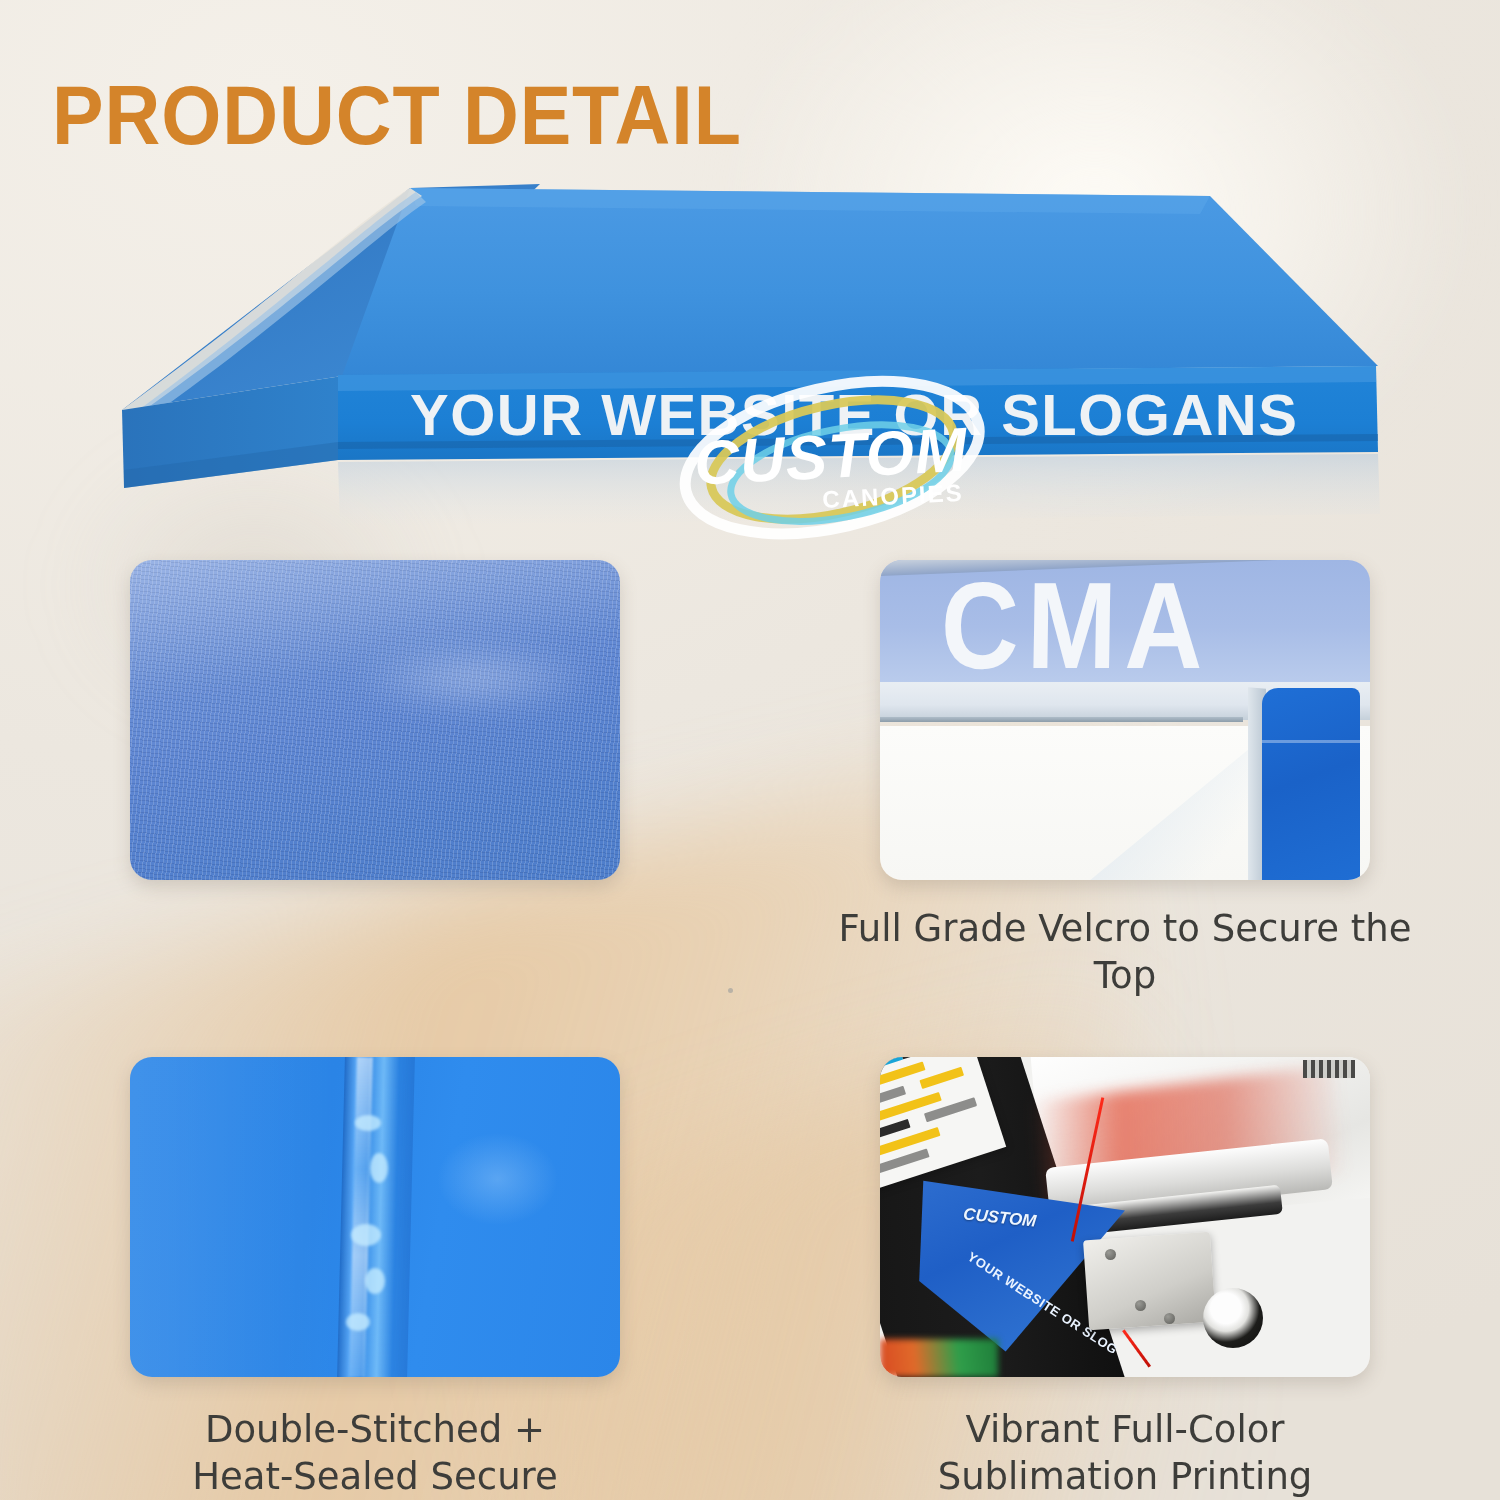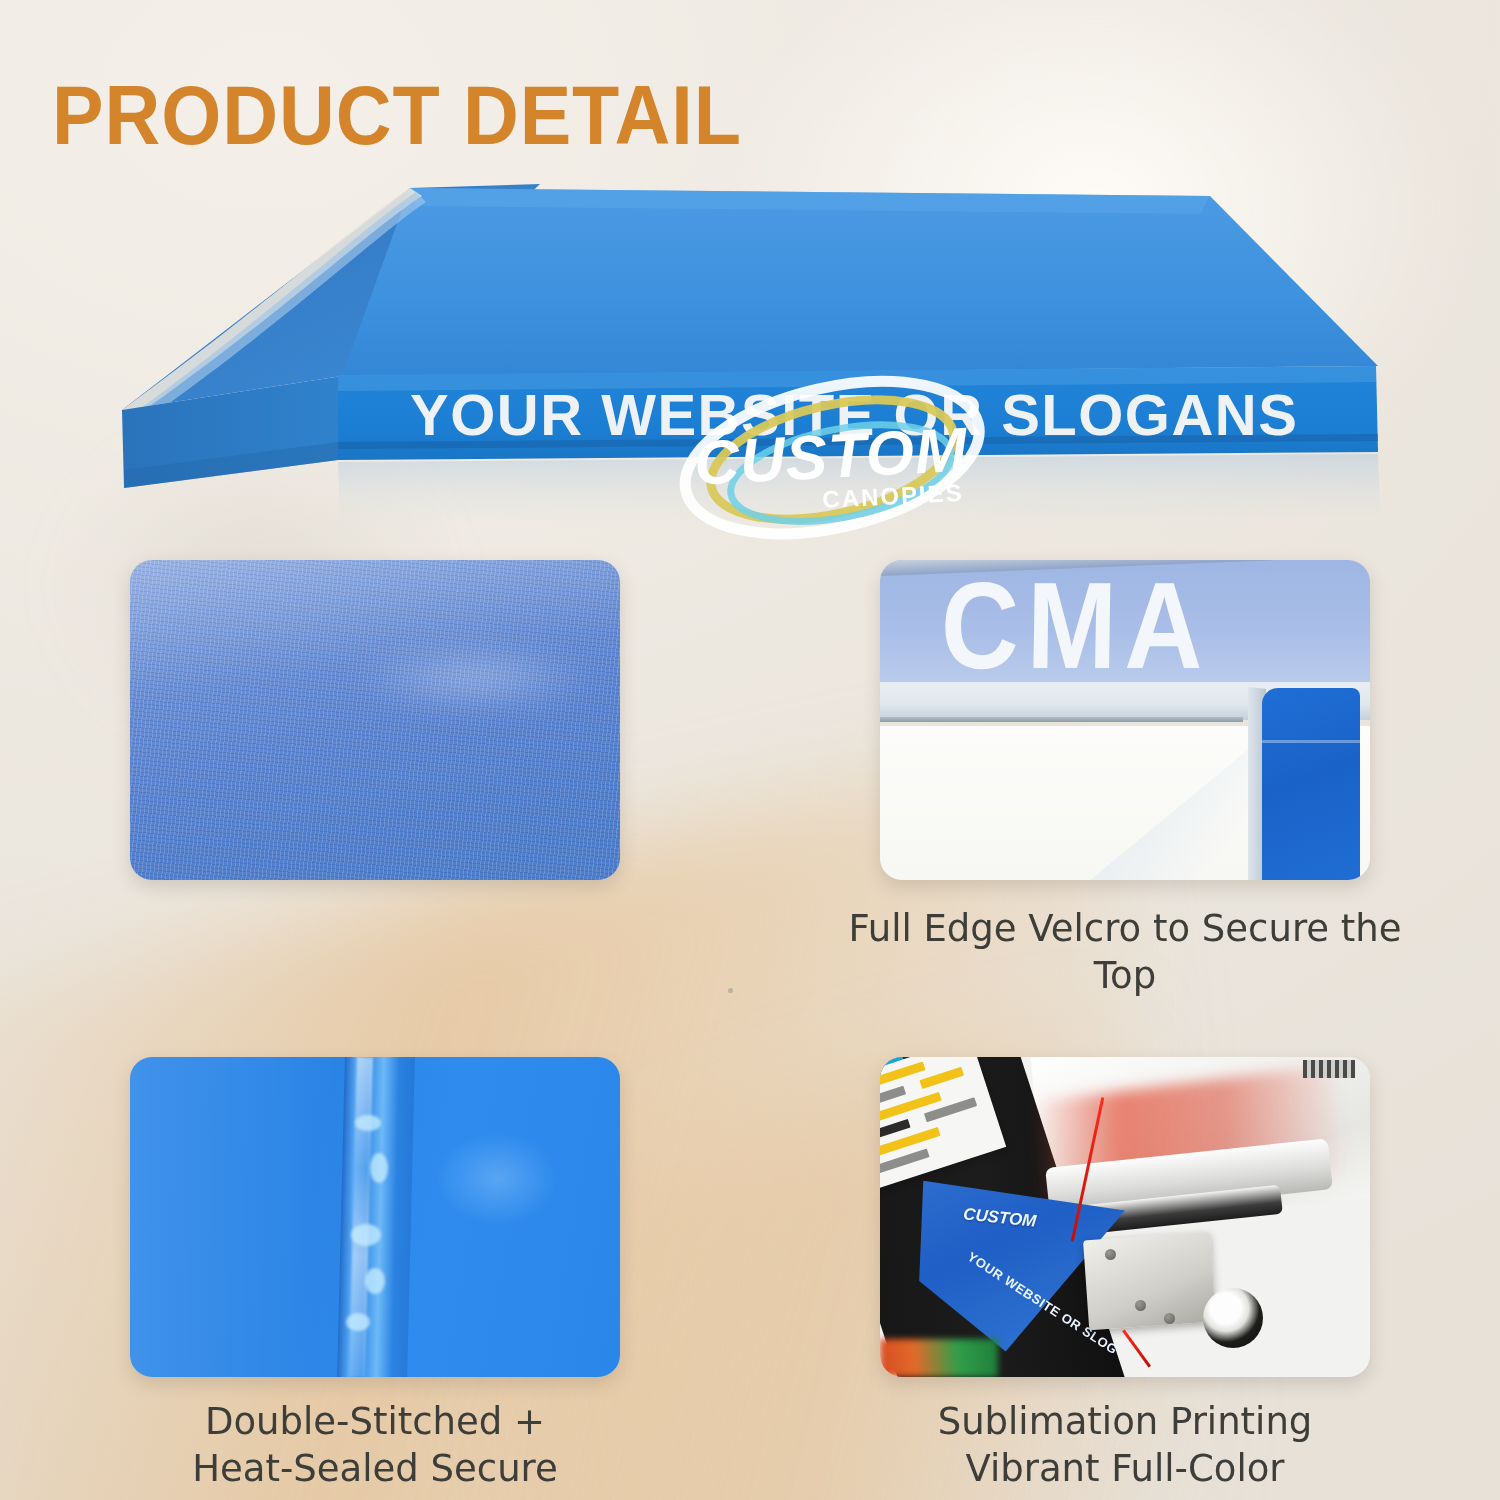--- a/index.html
+++ b/index.html
@@ -92,21 +92,21 @@
     width:490px; height:320px; border-radius:22px;
     position:relative; overflow:hidden;
     box-shadow:0 7px 17px rgba(120,110,96,.24);
   }
   .caption{
     margin-top:26px; width:600px; text-align:center;
     font-size:37px; line-height:1.26; color:#3d3d3a;
     font-family:"DejaVu Sans","Liberation Sans", sans-serif;
     font-weight:400;
   }
-  .row2 .caption{ margin-top:22px; }
+  .row2 .caption{ margin-top:30px; }
 
   
   .fab-base{
     position:absolute; inset:0;
     background:linear-gradient(168deg,#7d9ede 0%, #6f93d8 22%, #5e86d2 52%, #5280cd 78%, #4e7ecb 100%);
   }
   .fab-weave{
     position:absolute; inset:0;
     background-image:
       repeating-linear-gradient(96deg, rgba(255,255,255,.17) 0 1px, rgba(255,255,255,0) 1px 4px),
@@ -369,21 +369,21 @@
           <div class="v-letters">CMA</div>
         </div>
         <div class="v-topbar"></div>
         <div class="v-velcro"></div>
         <div class="v-stitch"></div>
         <div class="v-fold"></div>
         <div class="v-flap-edge"></div>
         <div class="v-blue-flap"></div>
       </div>
       <div class="caption">
-        <div>Full Edge Velcro to Secure the Top</div>
+        <div>Full Grade Velcro to Secure the Top</div>
       </div>
     </div>
   </div>
 
   <div class="row row2" style="margin-top:58px">
 
     <div class="cell">
       <div class="panel">
         <div class="s-base"></div>
         <div class="s-left-shade"></div>
@@ -435,20 +435,20 @@
         <div class="p-bolt" style="left:58%;top:80%"></div>
         <div class="p-wheel"></div>
 
         <div class="p-laser" style="left:42%;top:12%;height:46%;transform:rotate(12deg)"></div>
         <div class="p-laser" style="left:52%;top:84%;height:14%;transform:rotate(-36deg)"></div>
 
         <div class="p-green"></div>
         <div class="p-chip"></div>
       </div>
       <div class="caption">
+        <div>Vibrant Full-Color</div>
         <div>Sublimation Printing</div>
-        <div>Vibrant Full-Color</div>
       </div>
     </div>
   </div>
 </div>
 
 <div class="dot-mark"></div>
 
 </body></html>

